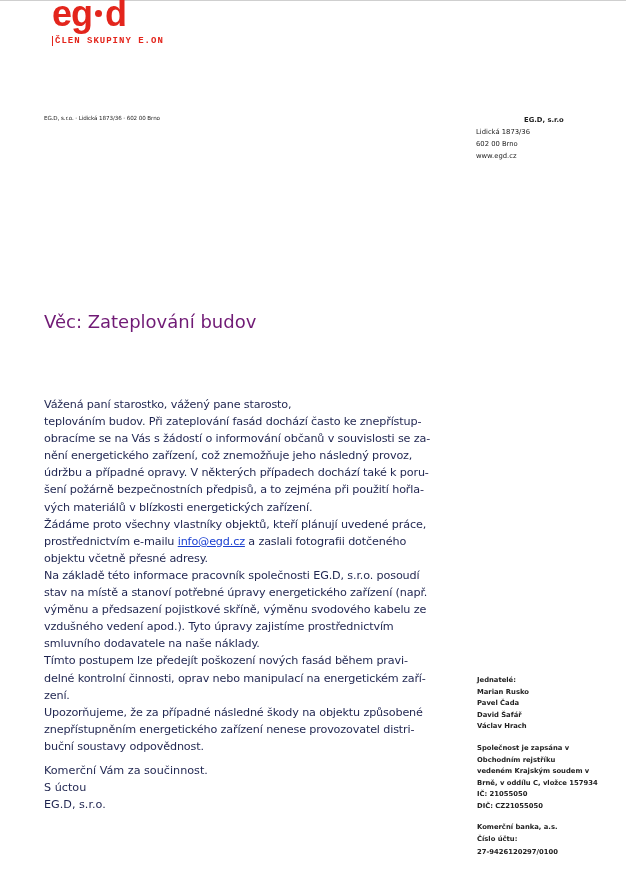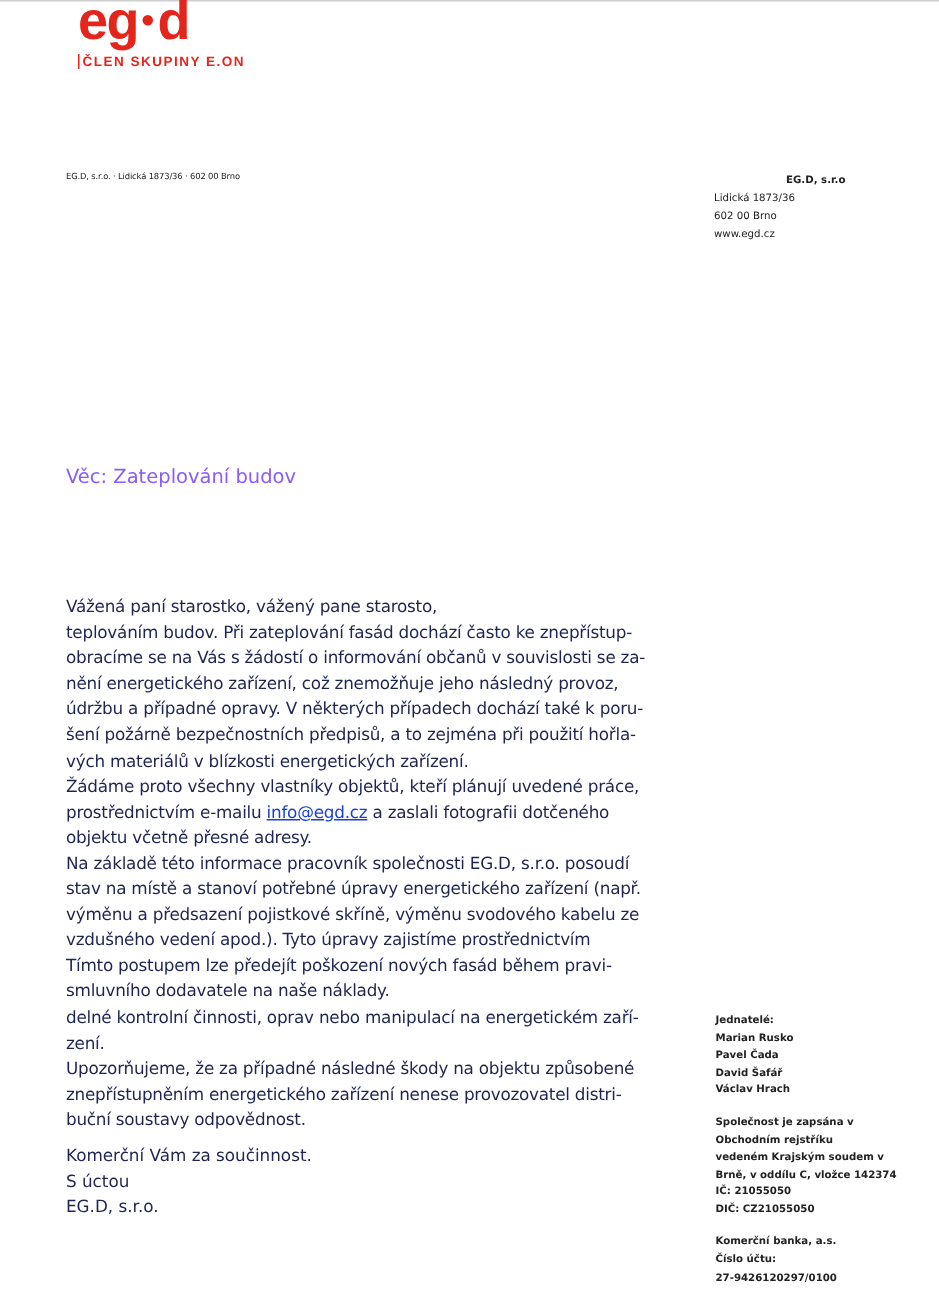--- a/index.html
+++ b/index.html
@@ -8,28 +8,28 @@
     font-family: "DejaVu Sans", sans-serif; color: #1a1a1a;
   }
   .topline { position: absolute; left: 0; top: 0; width: 626px; height: 1px; background: #cfcfcf; }
   .logo { position: absolute; left: 52px; top: -6px; }
   .logo-mark {
     font-family: "Liberation Sans", sans-serif; font-weight: bold; font-size: 36px;
     color: #e3251c; letter-spacing: -1px; line-height: 40px;
   }
   .logo-mark .dot { display: inline-block; width: 7px; height: 7px; border-radius: 50%; background: #e3251c; margin: 0 3px; vertical-align: 9px; }
   .logo-sub {
-    position: absolute; left: 52px; top: 36px; font-family: Liberation Sans, sans-serif;
+    position: absolute; left: 52px; top: 36px; font-family: Liberation Mono, monospace;
     font-size: 9px; font-weight: bold; color: #e3251c; letter-spacing: 1px;
     border-left: 1px solid #e3251c; padding-left: 2px; line-height: 10px;
   }
   .sender-line { position: absolute; left: 44px; top: 115px; font-size: 5.6px; color: #222; letter-spacing: -0.1px; }
   .company-block { position: absolute; left: 476px; top: 114px; font-size: 6.8px; line-height: 12px; color: #222; }
   .company-block .bold { font-weight: bold; padding-left: 48px; }
-  .subject { position: absolute; left: 44px; top: 311px; font-size: 13px; color: #8b5cf6; }
+  .subject { position: absolute; left: 44px; top: 311px; font-size: 18px; color: #701a75; }
   .body-text {
     position: absolute; left: 44px; top: 396px; width: 380px;
     font-size: 11.2px; line-height: 17.1px; color: #1f2550; letter-spacing: -0.15px;
   }
   .body-text .line { display: block; white-space: nowrap; }
   .body-text a { color: #1a3fd1; text-decoration: underline; text-align: right; }
   .closing { position: absolute; left: 44px; top: 762px; font-size: 11.2px; line-height: 17.1px; color: #1f2550; }
   .closing .line { display: block; }
   .side { position: absolute; left: 477px; font-size: 6.8px; line-height: 11.5px; color: #222; font-weight: bold; }
   .side .line { display: block; white-space: nowrap; }
@@ -67,22 +67,22 @@
   <span class="line">údržbu a případné opravy. V některých případech dochází také k poru-</span>
   <span class="line">šení požárně bezpečnostních předpisů, a to zejména při použití hořla-</span>
   <span class="line">vých materiálů v blízkosti energetických zařízení.</span>
   <span class="line">Žádáme proto všechny vlastníky objektů, kteří plánují uvedené práce,</span>
   <span class="line"><span>prostřednictvím e-mailu </span> <a href="#">info@egd.cz</a> <span> a zaslali fotografii dotčeného</span></span>
   <span class="line">objektu včetně přesné adresy.</span>
   <span class="line">Na základě této informace pracovník společnosti EG.D, s.r.o. posoudí</span>
   <span class="line">stav na místě a stanoví potřebné úpravy energetického zařízení (např.</span>
   <span class="line">výměnu a předsazení pojistkové skříně, výměnu svodového kabelu ze</span>
   <span class="line">vzdušného vedení apod.). Tyto úpravy zajistíme prostřednictvím</span>
+  <span class="line">smluvního dodavatele na naše náklady.</span>
   <span class="line">Tímto postupem lze předejít poškození nových fasád během pravi-</span>
-  <span class="line">smluvního dodavatele na naše náklady.</span>
   <span class="line">delné kontrolní činnosti, oprav nebo manipulací na energetickém zaří-</span>
   <span class="line">zení.</span>
   <span class="line">Upozorňujeme, že za případné následné škody na objektu způsobené</span>
   <span class="line">znepřístupněním energetického zařízení nenese provozovatel distri-</span>
   <span class="line">buční soustavy odpovědnost.</span>
 </div>
 
 <div class="closing">
   <span class="line">Komerční Vám za součinnost.</span>
   <span class="line">S úctou</span>
@@ -94,21 +94,21 @@
   <span class="line">Marian Rusko</span>
   <span class="line">Pavel Čada</span>
   <span class="line">David Šafář</span>
   <span class="line">Václav Hrach</span>
 </div>
 
 <div class="side registry">
   <span class="line">Společnost je zapsána v</span>
   <span class="line">Obchodním rejstříku</span>
   <span class="line">vedeném Krajským soudem v</span>
-  <span class="line">Brně, v oddílu C, vložce 142374</span>
+  <span class="line">Brně, v oddílu C, vložce 157934</span>
   <span class="line">IČ: 21055050</span>
   <span class="line">DIČ: CZ21055050</span>
 </div>
 
 <div class="side bank">
   <span class="line">Komerční banka, a.s.</span>
   <span class="line">Číslo účtu:</span>
   <span class="line">27-9426120297/0100</span>
 </div>
 

